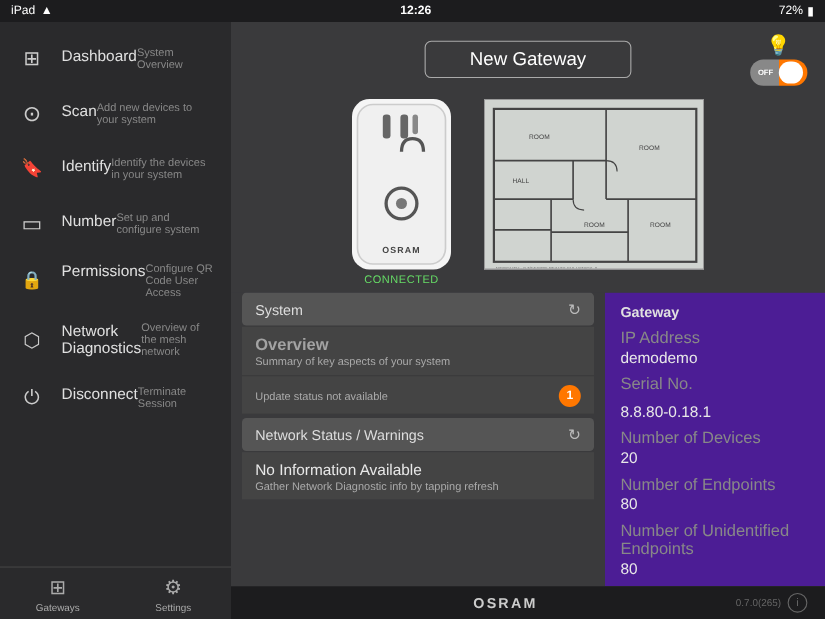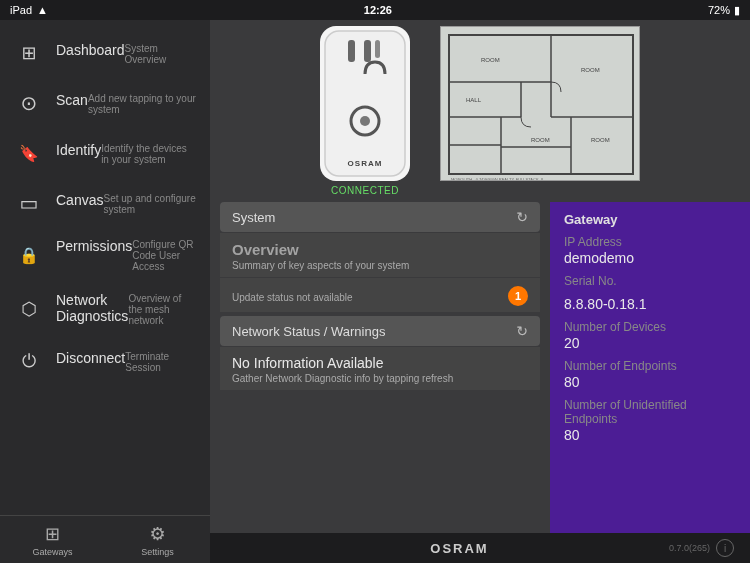--- a/index.html
+++ b/index.html
@@ -263,21 +263,21 @@
 
     
     .gateway-panel {
       width: 200px;
       background: #4c1d95;
       padding: 10px 14px;
       flex-shrink: 0;
     }
     .gw-title { font-size: 13px; color: #e0e0e0; font-weight: 600; margin-bottom: 8px; }
     .gw-field { margin-bottom: 8px; }
-    .gw-field-label { font-size: 12px; color: #888; }
+    .gw-field-label { font-size: 15px; color: #888; }
     .gw-field-value { font-size: 14px; color: #e8e8e8; margin-top: 1px; }
 
     
     .bottom-bar {
       height: 30px;
       background: #1c1c1e;
       display: flex;
       align-items: center;
       justify-content: space-between;
       padding: 0 16px;
@@ -333,36 +333,36 @@
         <div class="sidebar-item-text">
           <span class="sidebar-item-label">Dashboard</span>
           <span class="sidebar-item-sublabel">System Overview</span>
         </div>
       </div>
 
       <div class="sidebar-item">
         <div class="sidebar-item-icon" style="font-size:20px;">⊙</div>
         <div class="sidebar-item-text">
           <span class="sidebar-item-label">Scan</span>
-          <span class="sidebar-item-sublabel">Add new tapping to your system</span>
+          <span class="sidebar-item-sublabel">Add new devices to your system</span>
         </div>
       </div>
 
       <div class="sidebar-item">
         <div class="sidebar-item-icon" style="font-size:16px;">🔖</div>
         <div class="sidebar-item-text">
           <span class="sidebar-item-label">Identify</span>
           <span class="sidebar-item-sublabel">Identify the devices in your system</span>
         </div>
       </div>
 
       <div class="sidebar-item">
         <div class="sidebar-item-icon" style="font-size:20px;">▭</div>
         <div class="sidebar-item-text">
-          <span class="sidebar-item-label">Canvas</span>
+          <span class="sidebar-item-label">Number</span>
           <span class="sidebar-item-sublabel">Set up and configure system</span>
         </div>
       </div>
 
       <div class="sidebar-item">
         <div class="sidebar-item-icon" style="font-size:16px;">🔒</div>
         <div class="sidebar-item-text">
           <span class="sidebar-item-label">Permissions</span>
           <span class="sidebar-item-sublabel">Configure QR Code User Access</span>
         </div>
@@ -393,20 +393,36 @@
       </button>
       <button class="sidebar-footer-btn">
         <span class="sidebar-footer-icon">⚙</span>
         <span>Settings</span>
       </button>
     </div>
   </div>
 
   <div class="main">
 
+    <div class="main-header">
+      <div style="width:52px;"></div>
+      <div class="gateway-title-box">
+        <span>New Gateway</span>
+      </div>
+      <div class="toggle-area">
+        <span class="light-icon">💡</span>
+        <div class="toggle-switch">
+          <div class="toggle-labels">
+            <span class="toggle-off">OFF</span>
+            <span class="toggle-on">ON</span>
+          </div>
+          <div class="toggle-knob"></div>
+        </div>
+      </div>
+    </div>
 
     <div class="device-area">
       <div class="device-card">
         <div class="device-image">
 
           <svg width="90" height="155" style="position:absolute;top:0;left:0;">
             <rect x="5" y="5" width="80" height="145" rx="14" ry="14" fill="#f0f0f0" stroke="#ccc" stroke-width="1.5"></rect>
 
             <rect x="28" y="14" width="7" height="22" rx="3" fill="#666"></rect>
             <rect x="44" y="14" width="7" height="22" rx="3" fill="#666"></rect>

